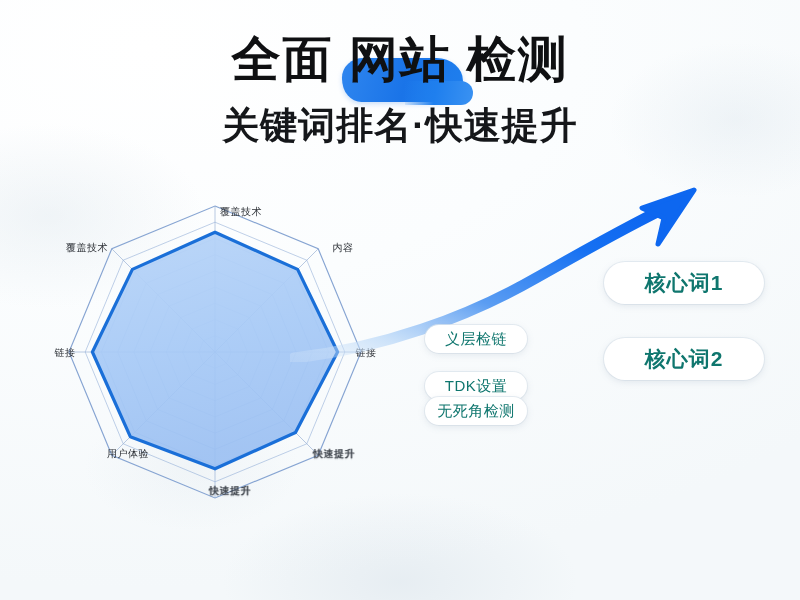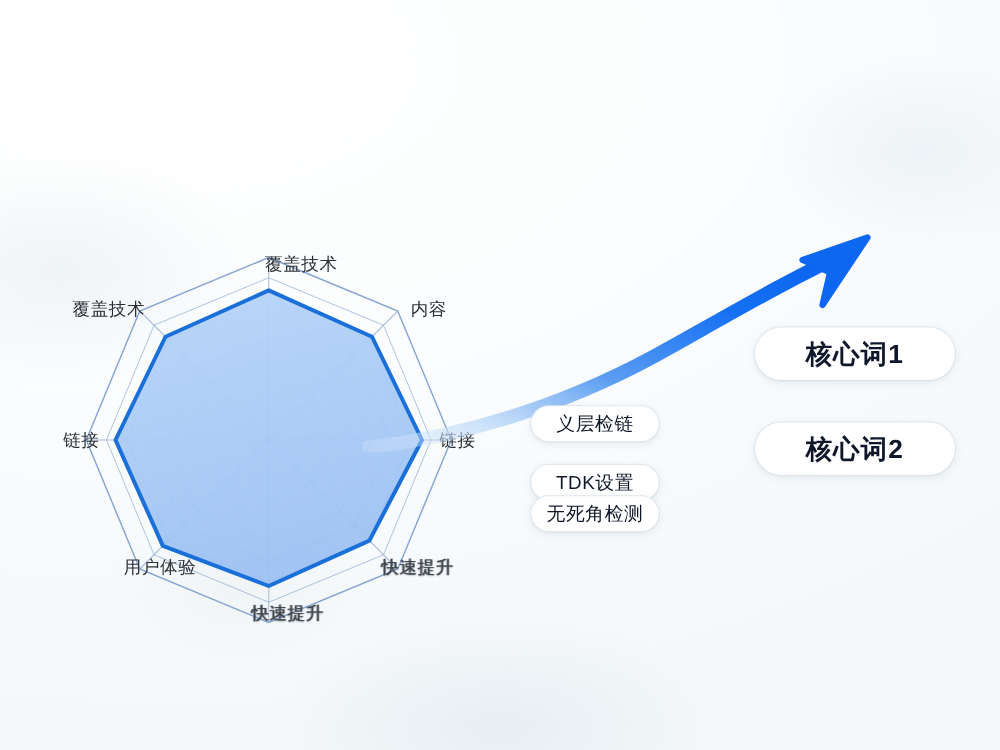--- a/index.html
+++ b/index.html
@@ -92,21 +92,21 @@
   }
 
   
   #radar {
     position: absolute;
     left: 28px;
     top: 196px;
   }
   .axis-label {
     position: absolute;
-    font-size: 14px;
+    font-size: 10px;
     color: #2b2f35;
     white-space: nowrap;
     letter-spacing: .5px;
     transform: translate(-50%, -50%);
   }
   .axis-label.blurred {
     color: #40464d;
     text-shadow:
       0.7px 0 0 rgba(60,66,74,.55),
       -0.7px 0.4px 0 rgba(60,66,74,.40),
@@ -124,21 +124,21 @@
 
   
   .pill {
     position: absolute;
     display: flex;
     align-items: center;
     justify-content: center;
     background: #ffffff;
     border-radius: 999px;
     box-shadow: 0 2px 7px rgba(120,138,158,.17), 0 0 0 1px rgba(226,233,240,.75);
-    color: #0f172a;
+    color: #0f766e;
     white-space: nowrap;
   }
   .pill.small {
     width: 102px;
     height: 28px;
     font-size: 15px;
     letter-spacing: .5px;
   }
   .pill.big {
     width: 160px;
@@ -159,20 +159,31 @@
     font-weight: bold;
     letter-spacing: 1px;
     color: #111316;
   }
 </style>
 </head>
 <body>
 
 <div id="poster">
 
+  <div class="headline-wrap">
+    <div class="title-line">
+      <span class="title-pre">全面</span>
+      <span class="title-hl">
+        <span class="brush"></span>
+        <span>网站</span>
+      </span>
+      <span class="title-post">检测</span>
+    </div>
+    <div class="subtitle-line">关键词排名·快速提升</div>
+  </div>
 
   <div id="radar">
     <svg width="360" height="312" viewBox="0 0 360 312">
       <defs>
         <linearGradient id="radarFill" x1="0" y1="0" x2="0.25" y2="1">
           <stop offset="0%" stop-color="#b9d5f8" stop-opacity="0.95"></stop>
           <stop offset="55%" stop-color="#a6c9f6" stop-opacity="0.92"></stop>
           <stop offset="100%" stop-color="#9abff2" stop-opacity="0.90"></stop>
         </linearGradient>
       </defs>

